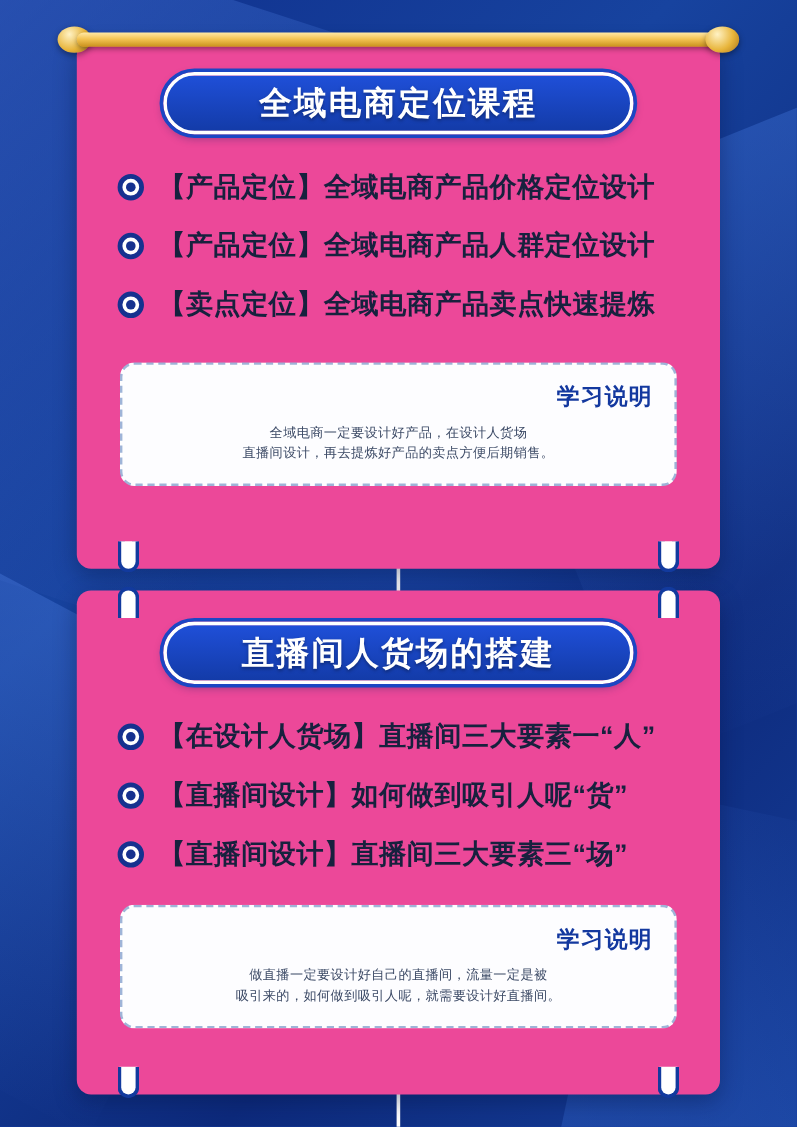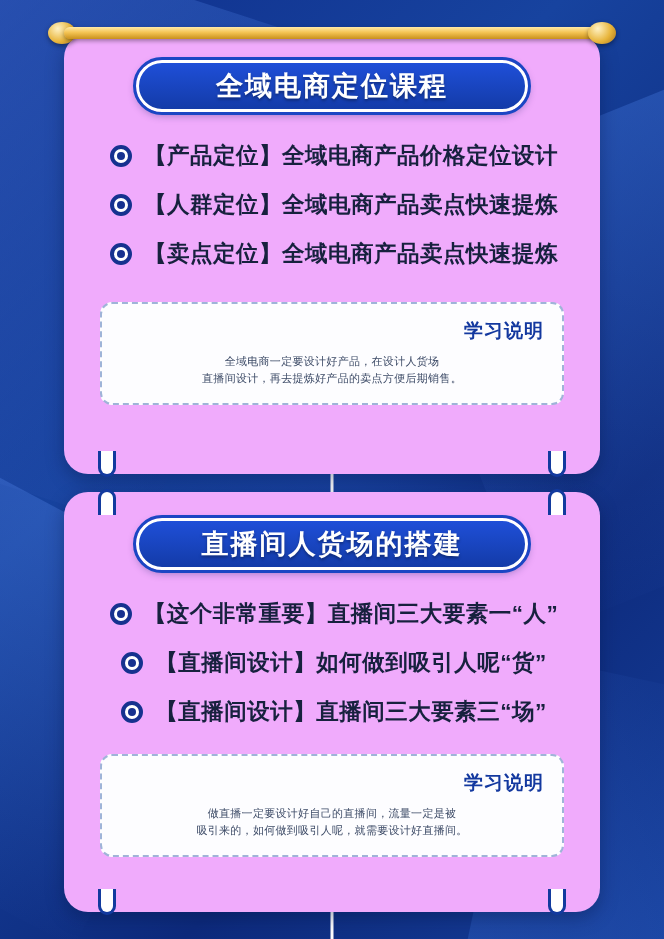--- a/index.html
+++ b/index.html
@@ -94,22 +94,22 @@
     z-index: 1;
   }
   .connector.c1 { top: 470px; height: 46px; }
   .connector.c2 { top: 906px; height: 40px; }
 
   
   .card {
     position: absolute;
     left: 64px;
     width: 536px;
-    background: #f0abfc;
-    border-radius: 24px;
+    background: #ec4899;
+    border-radius: 12px;
     z-index: 4;
     box-shadow: 0 6px 18px rgba(4,18,60,0.35);
   }
   .card.one { top: 34px; height: 440px; }
   .card.two { top: 492px; height: 420px; }
 
   .notch {
     position: absolute;
     width: 18px; height: 26px;
     background: #ffffff;
@@ -156,21 +156,20 @@
   }
 
   .bullets {
     margin: 28px 0 0 0;
     padding: 0 30px 0 34px;
   }
   .bullet-row {
     display: flex;
     align-items: center;
     margin-bottom: 18px;
-    justify-content: center;
   }
   .bullet-dot {
     flex: 0 0 auto;
     width: 22px; height: 22px;
     border-radius: 50%;
     background: #ffffff;
     border: 4px solid #16318f;
     margin-right: 12px;
     position: relative;
   }
@@ -244,21 +243,21 @@
     <span class="title-text">全域电商定位课程</span>
   </div>
 
   <div class="bullets">
     <div class="bullet-row">
       <span class="bullet-dot"></span>
       <span class="bullet-text">【产品定位】全域电商产品价格定位设计</span>
     </div>
     <div class="bullet-row">
       <span class="bullet-dot"></span>
-      <span class="bullet-text">【人群定位】全域电商产品卖点快速提炼</span>
+      <span class="bullet-text">【产品定位】全域电商产品人群定位设计</span>
     </div>
     <div class="bullet-row">
       <span class="bullet-dot"></span>
       <span class="bullet-text">【卖点定位】全域电商产品卖点快速提炼</span>
     </div>
   </div>
 
   <div class="note-box">
     <div class="note-title">学习说明</div>
     <div class="note-line">全域电商一定要设计好产品，在设计人货场</div>
@@ -273,21 +272,21 @@
   <div class="notch tl t up"></div>
   <div class="notch tr t up"></div>
 
   <div class="title-pill">
     <span class="title-text">直播间人货场的搭建</span>
   </div>
 
   <div class="bullets">
     <div class="bullet-row">
       <span class="bullet-dot"></span>
-      <span class="bullet-text">【这个非常重要】直播间三大要素一“人”</span>
+      <span class="bullet-text">【在设计人货场】直播间三大要素一“人”</span>
     </div>
     <div class="bullet-row">
       <span class="bullet-dot"></span>
       <span class="bullet-text">【直播间设计】如何做到吸引人呢“货”</span>
     </div>
     <div class="bullet-row">
       <span class="bullet-dot"></span>
       <span class="bullet-text">【直播间设计】直播间三大要素三“场”</span>
     </div>
   </div>

